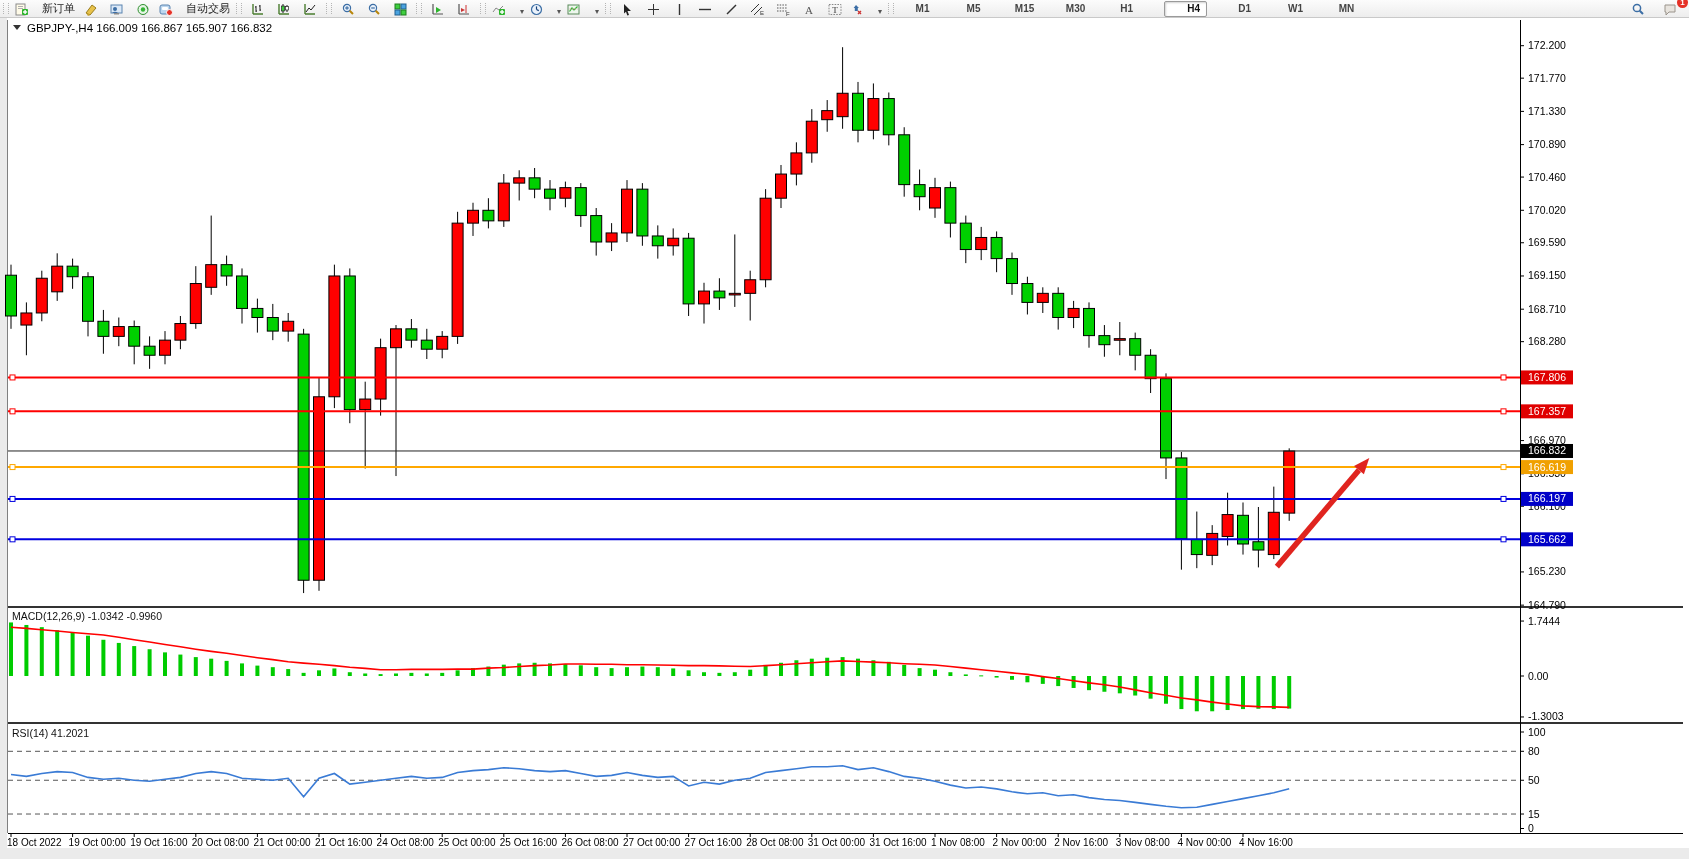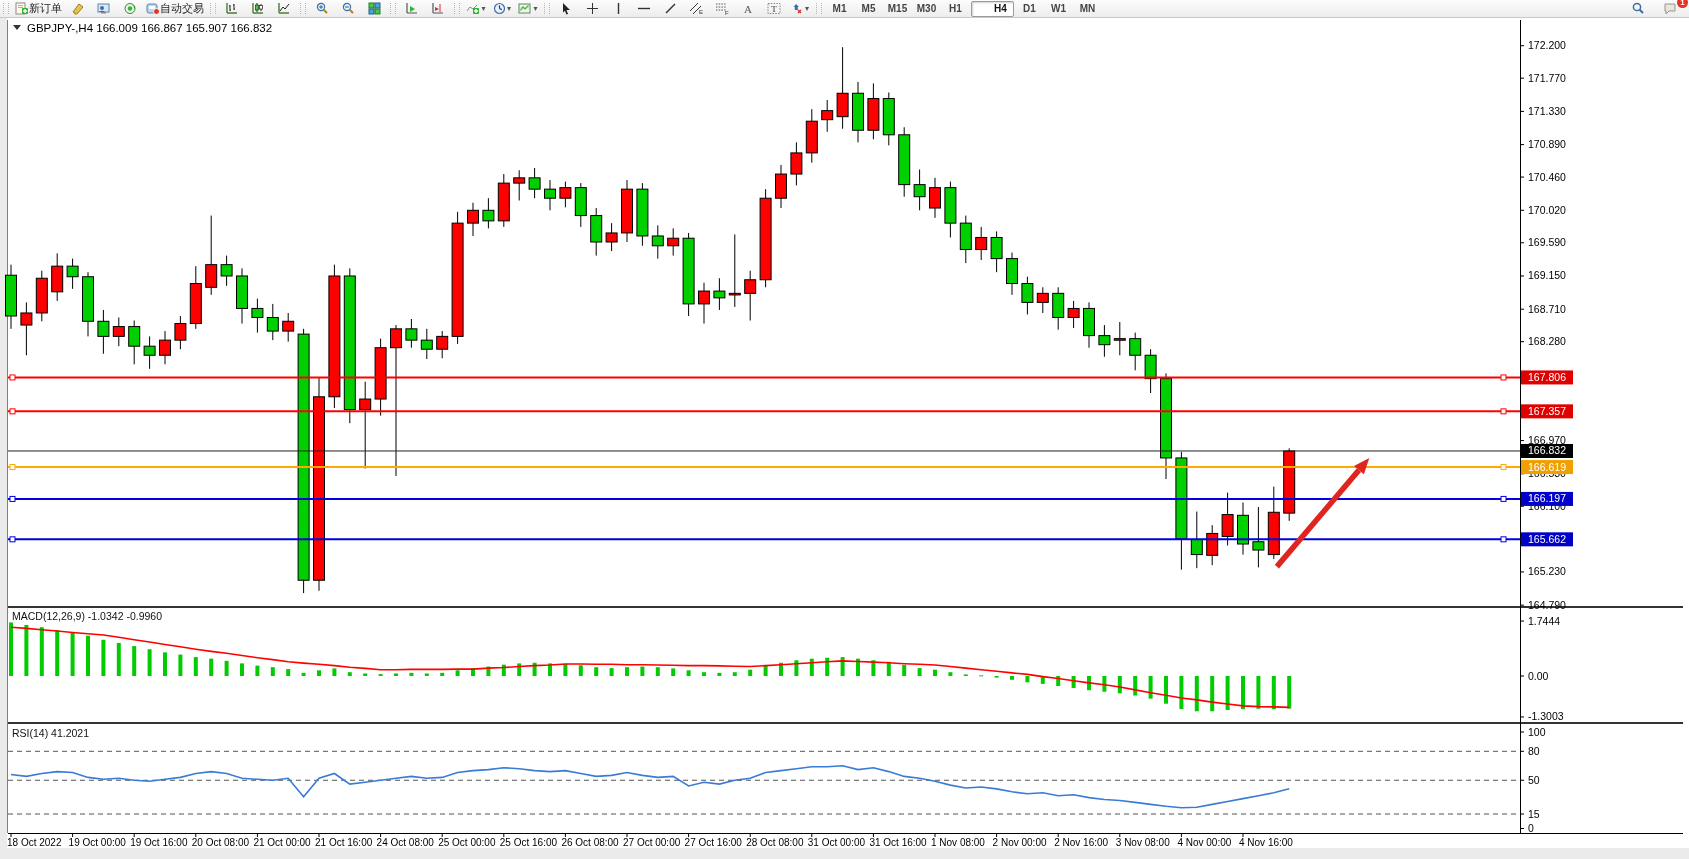--- a/index.html
+++ b/index.html
@@ -3,25 +3,25 @@
 <meta charset="utf-8">
 <style>
   html,body{margin:0;padding:0;background:#fff;}
   #app{position:relative;width:1689px;height:859px;overflow:hidden;background:#fff;
        font-family:"Liberation Sans",sans-serif;}
   
   #toolbar{position:absolute;left:0;top:0;width:1689px;height:17px;z-index:5;
     background:linear-gradient(#fcfcfc,#ededed);border-bottom:1px solid #c9c9c9;
     display:flex;align-items:center;font-size:11px;color:#333;}
   .grip{width:4px;height:11px;margin:0 3px;border-left:1px dotted #b5b5b5;border-right:1px dotted #b5b5b5;}
-  .tbtn{height:15px;min-width:20px;padding:0 2px;display:flex;align-items:center;justify-content:center;gap:0;border:1px solid transparent;border-radius:2px;}
+  .tbtn{height:15px;min-width:20px;padding:0 2px;display:flex;align-items:flex-end;justify-content:center;gap:13px;border:1px solid transparent;border-radius:2px;}
   .tbtn svg{display:block;}
   .tlabel{font-size:11px;color:#222;white-space:nowrap;}
   .caret{font-size:8px;color:#555;margin-left:1px;}
-  .tf{min-width:25px;height:14px;margin:0 1px;display:flex;align-items:center;justify-content:center;
+  .tf{min-width:25px;height:14px;margin:0 12px;display:flex;align-items:center;justify-content:center;
       font-size:10px;font-weight:bold;color:#444;border:1px solid transparent;border-radius:2px;}
   .tf.active{background:#fff;border:1px solid #9a9a9a;box-shadow:inset 1px 1px 2px rgba(0,0,0,.18);color:#111;padding-left:16px;}
   #tb-right{margin-left:auto;display:flex;align-items:center;margin-right:6px;gap:6px;}
   .badge{position:absolute;top:-4px;right:-6px;width:11px;height:11px;border-radius:50%;
     background:#e53126;color:#fff;font-size:8px;font-weight:bold;display:flex;align-items:center;justify-content:center;}
   .bubble-wrap{position:relative;}
   
   #chart-svg{position:absolute;left:0;top:0;}
   #chart-svg text{font-family:"Liberation Sans","DejaVu Sans",sans-serif;}
 </style>

